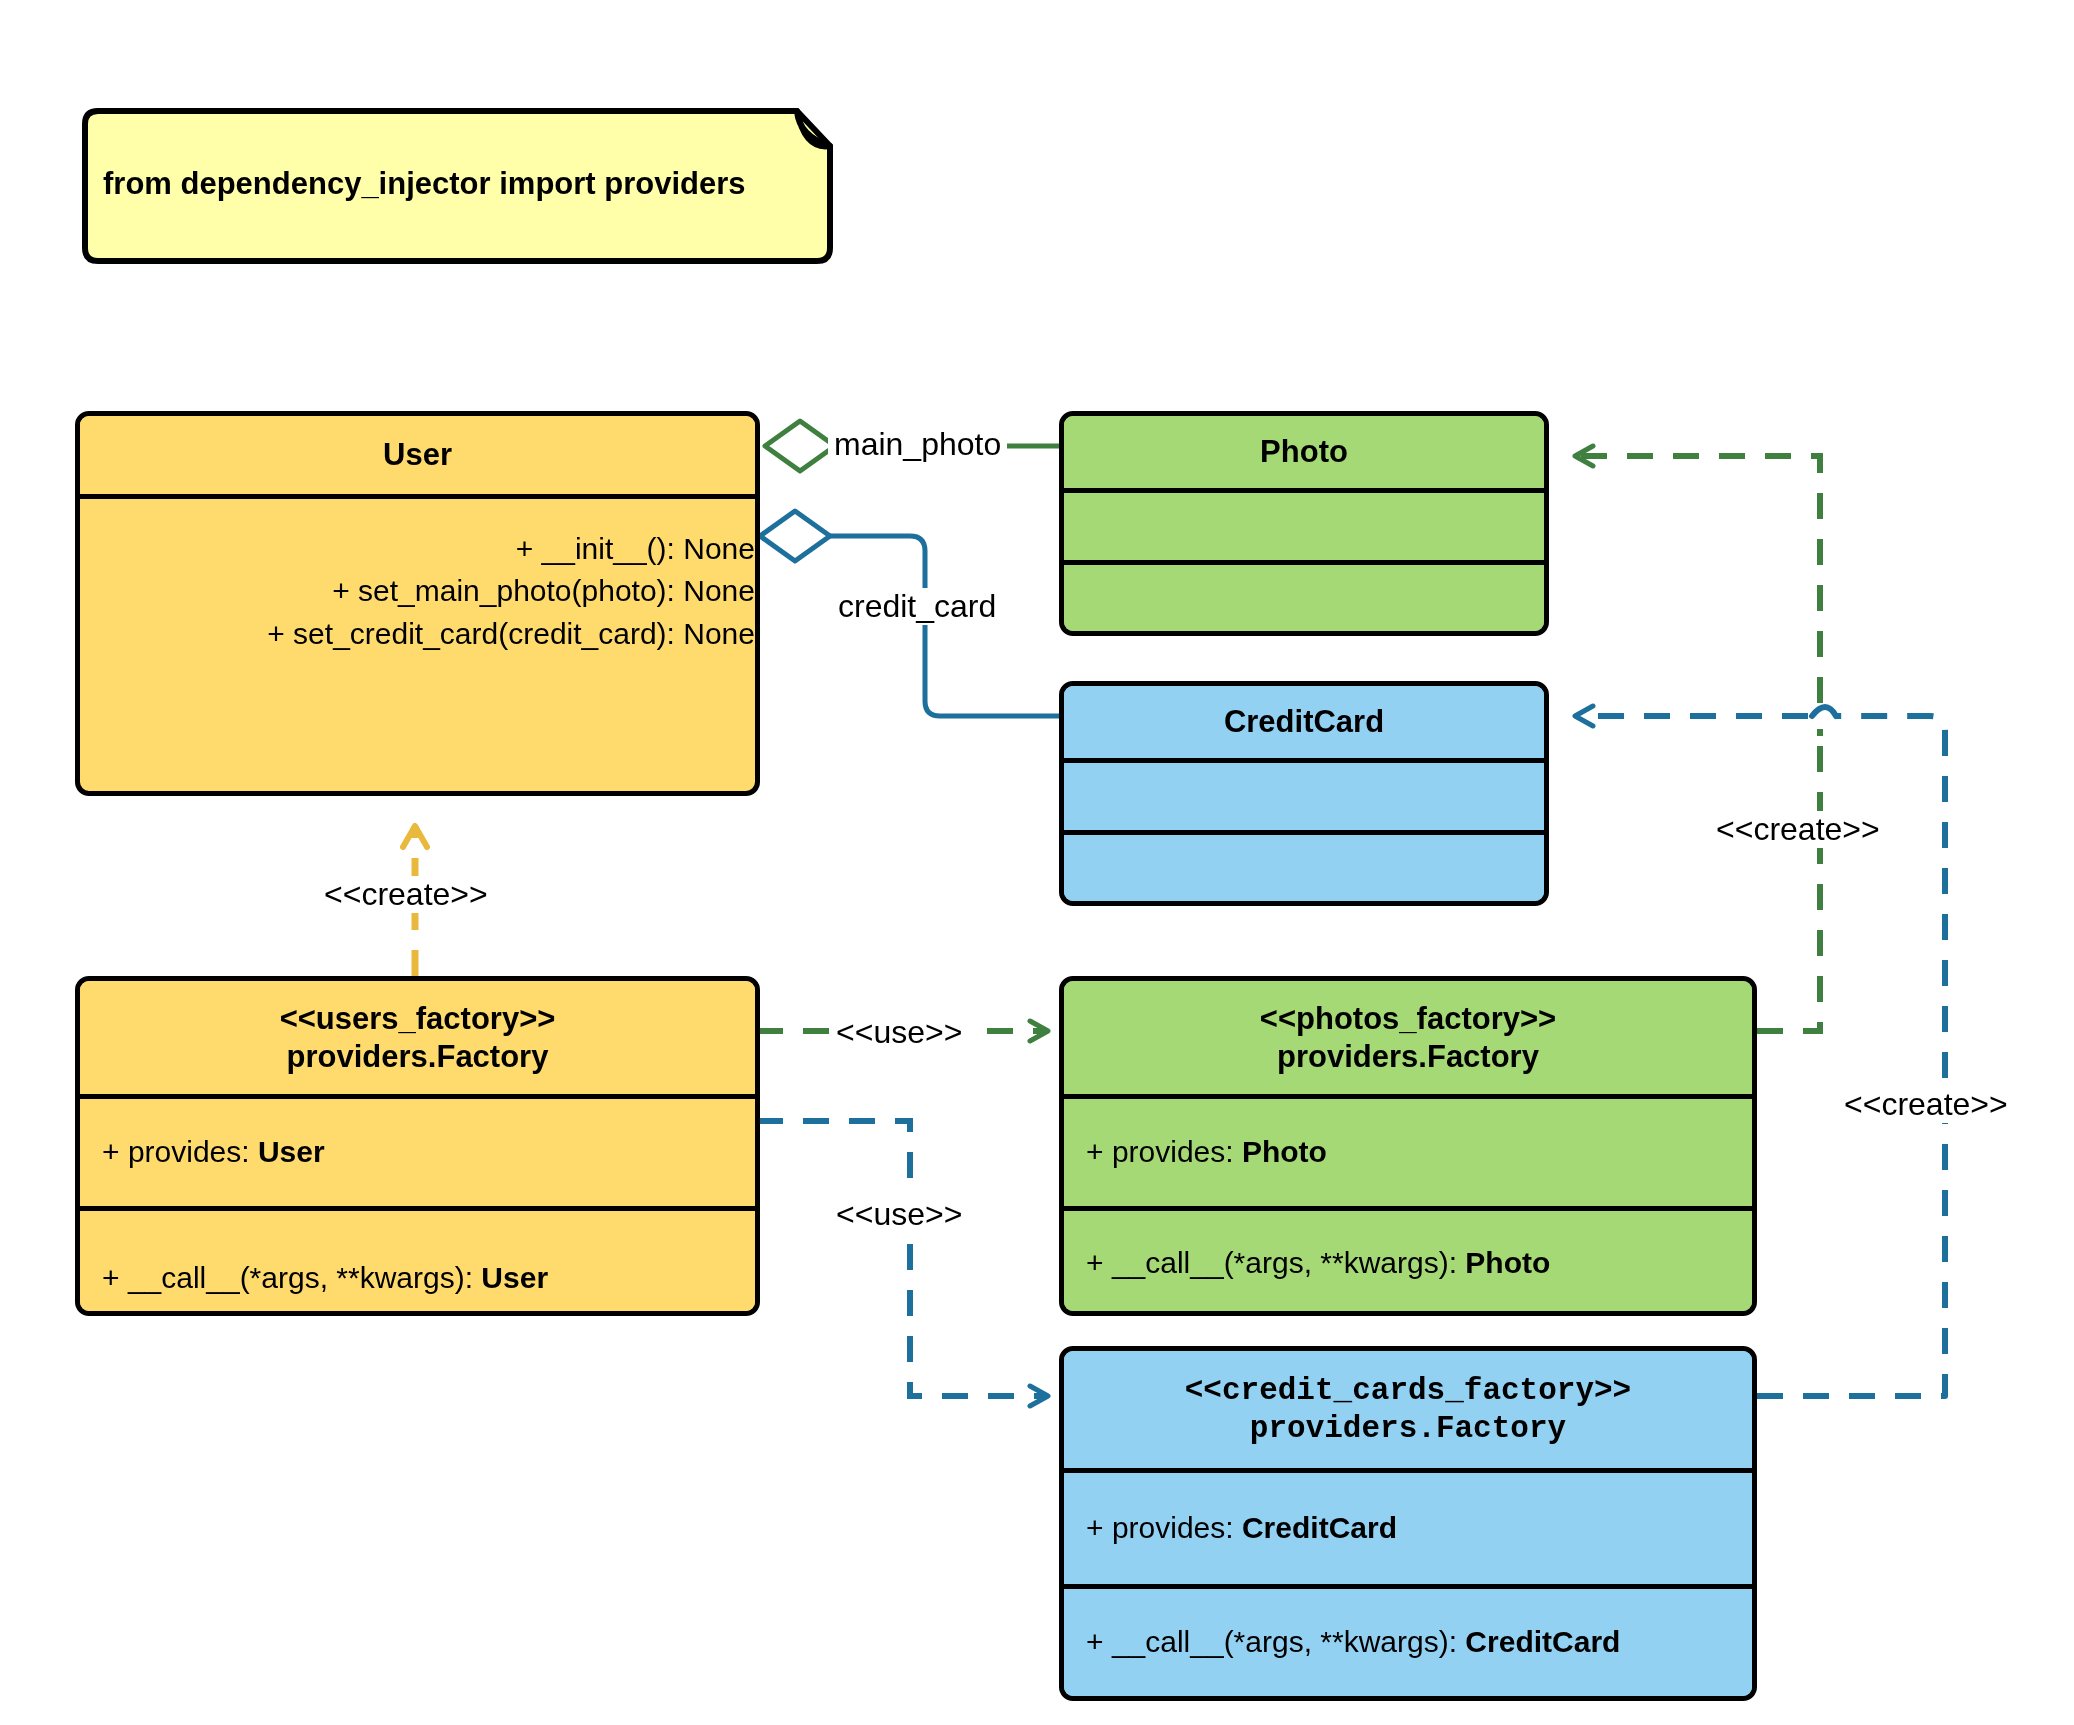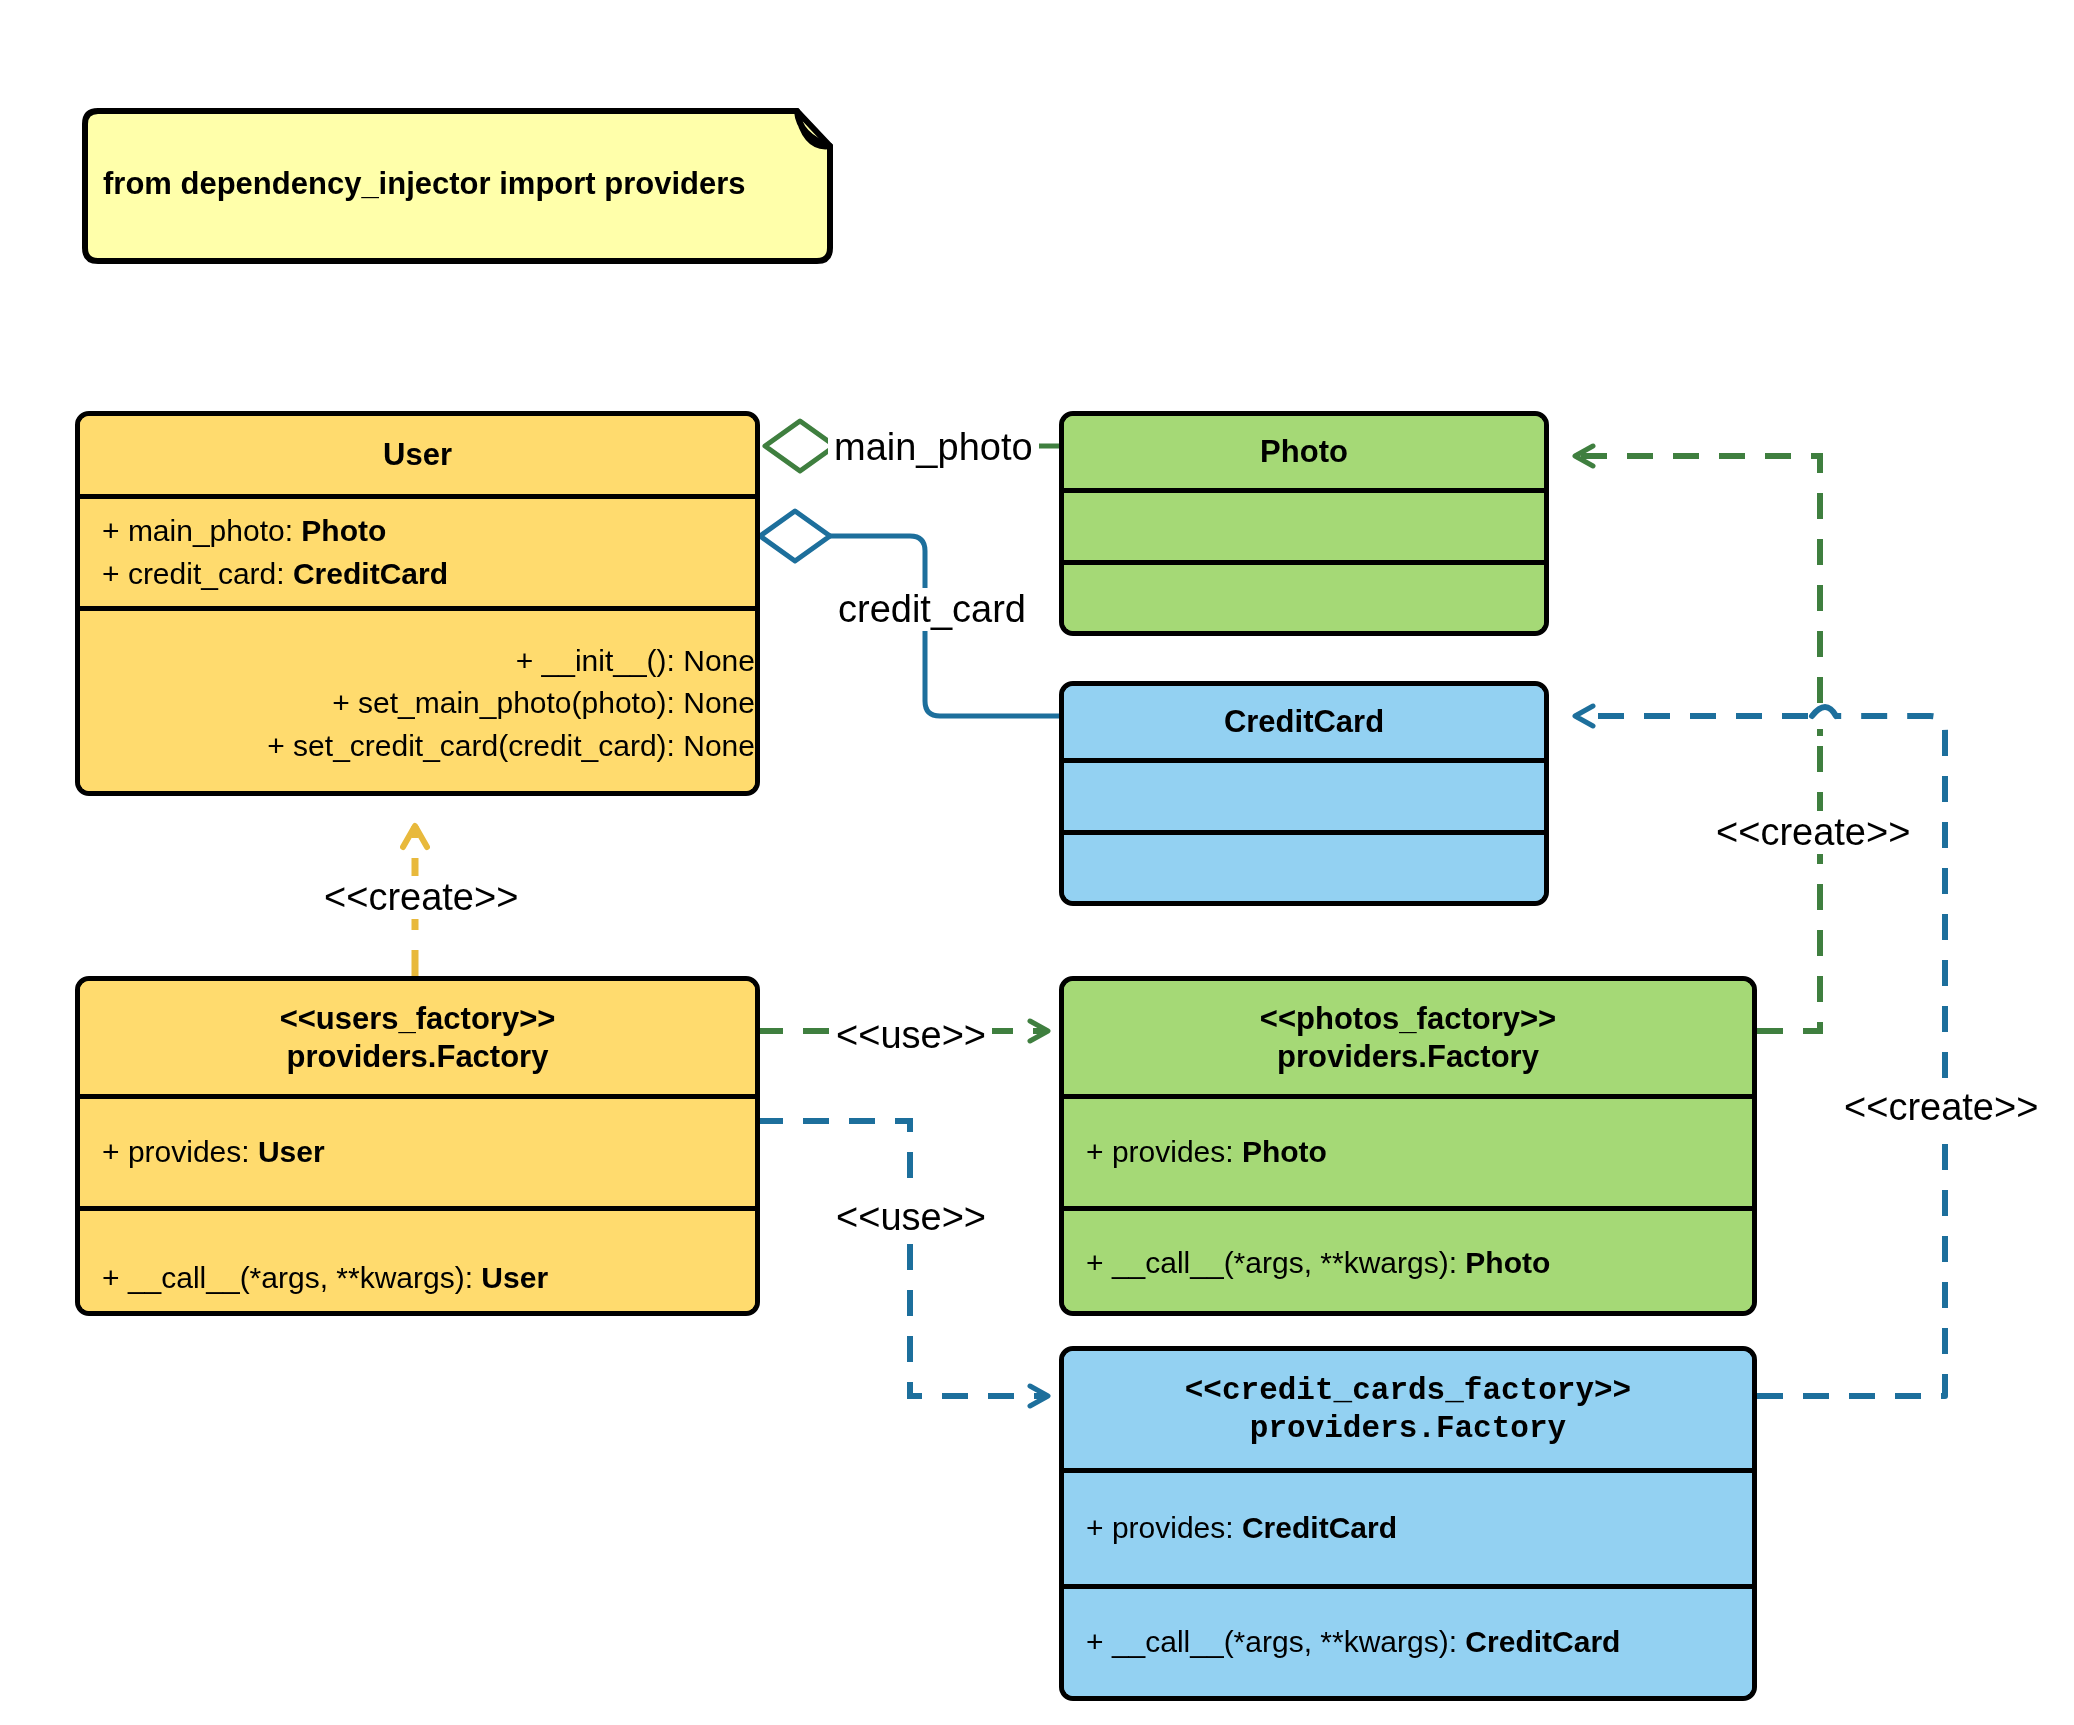--- a/index.html
+++ b/index.html
@@ -77,21 +77,21 @@
     white-space: nowrap;
   }
   .member b { font-weight: bold; }
   
   .fill-yellow { background: #ffdb6e; }
   .fill-green  { background: #a5d976; }
   .fill-blue   { background: #93d1f2; }
   
   .elabel {
     position: absolute;
-    font-size: 38px;
+    font-size: 32px;
     color: #000;
     white-space: nowrap;
     background: #ffffff;
     padding: 0 6px;
   }
 </style>
 </head>
 <body>
 
 <div id="canvas">
@@ -152,30 +152,20 @@
                L23,155 Q10,155 10,142 Z" fill="#ffffaa" stroke="#000000" stroke-width="6" stroke-linejoin="round"></path>
       <path d="M722,5 Q724,30 755,40 Q730,44 722,5 Z" fill="#c8c8a0" stroke="#000000" stroke-width="6" stroke-linejoin="round"></path>
     </svg>
     <div class="note-text" style="left:28px; top:60px;">from dependency_injector import providers</div>
   </div>
 
   <div class="umlbox fill-yellow" style="left:75px; top:375px; width:685px; height:385px;">
     <div class="cmp header fill-yellow" style="height:78px;">
       <div class="cls-title">User</div>
     </div>
-    <div class="cmp members fill-yellow" style="height:112px;">
-      <div class="member">
-        <span>+</span>
-        <span>main_photo: </span><b>Photo</b>
-      </div>
-      <div class="member">
-        <span>+</span>
-        <span>credit_card: </span><b>CreditCard</b>
-      </div>
-    </div>
     <div class="cmp members fill-yellow" style="height:190px;text-align:right;">
       <div class="member">
         <span>+</span>
         <span>__init__(): None</span>
       </div>
       <div class="member">
         <span>+</span>
         <span>set_main_photo(photo): None</span>
       </div>
       <div class="member">

